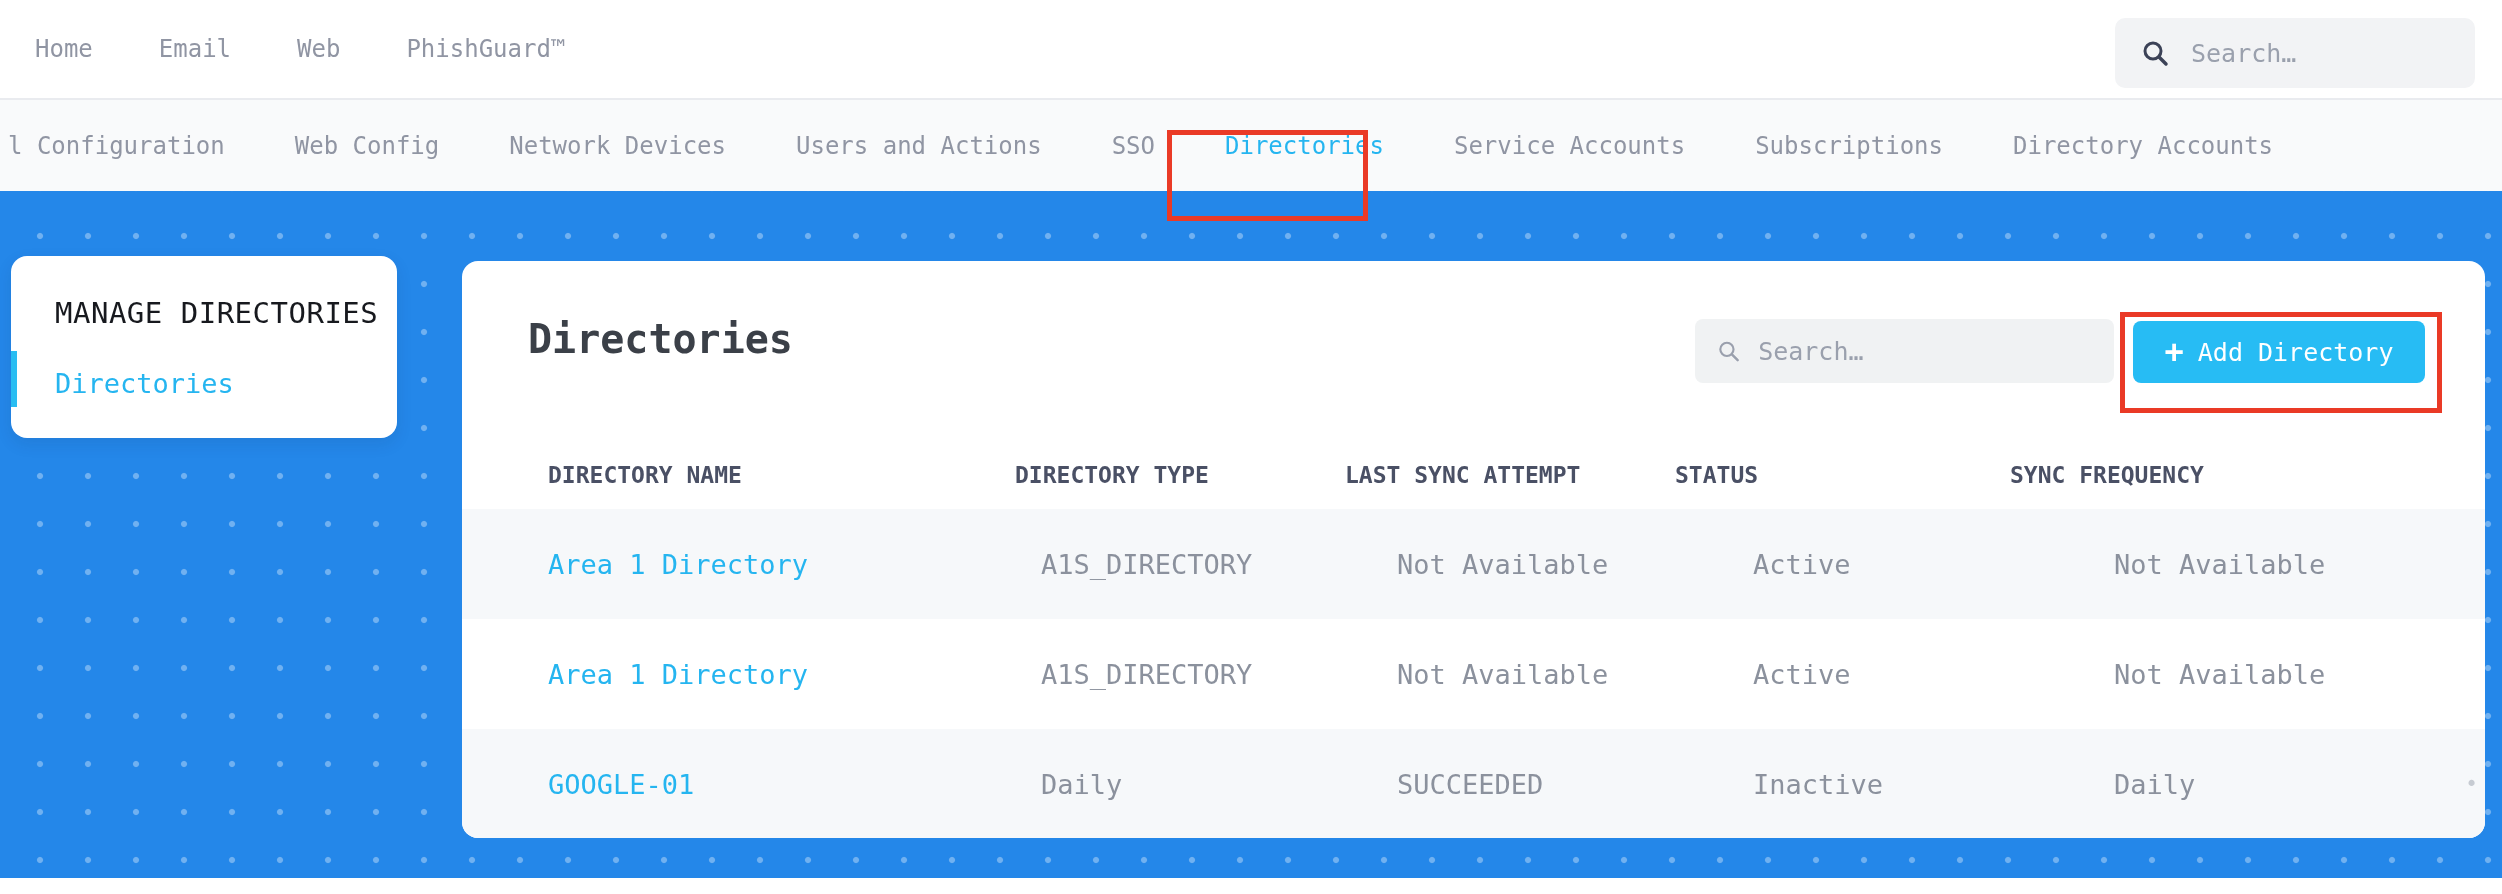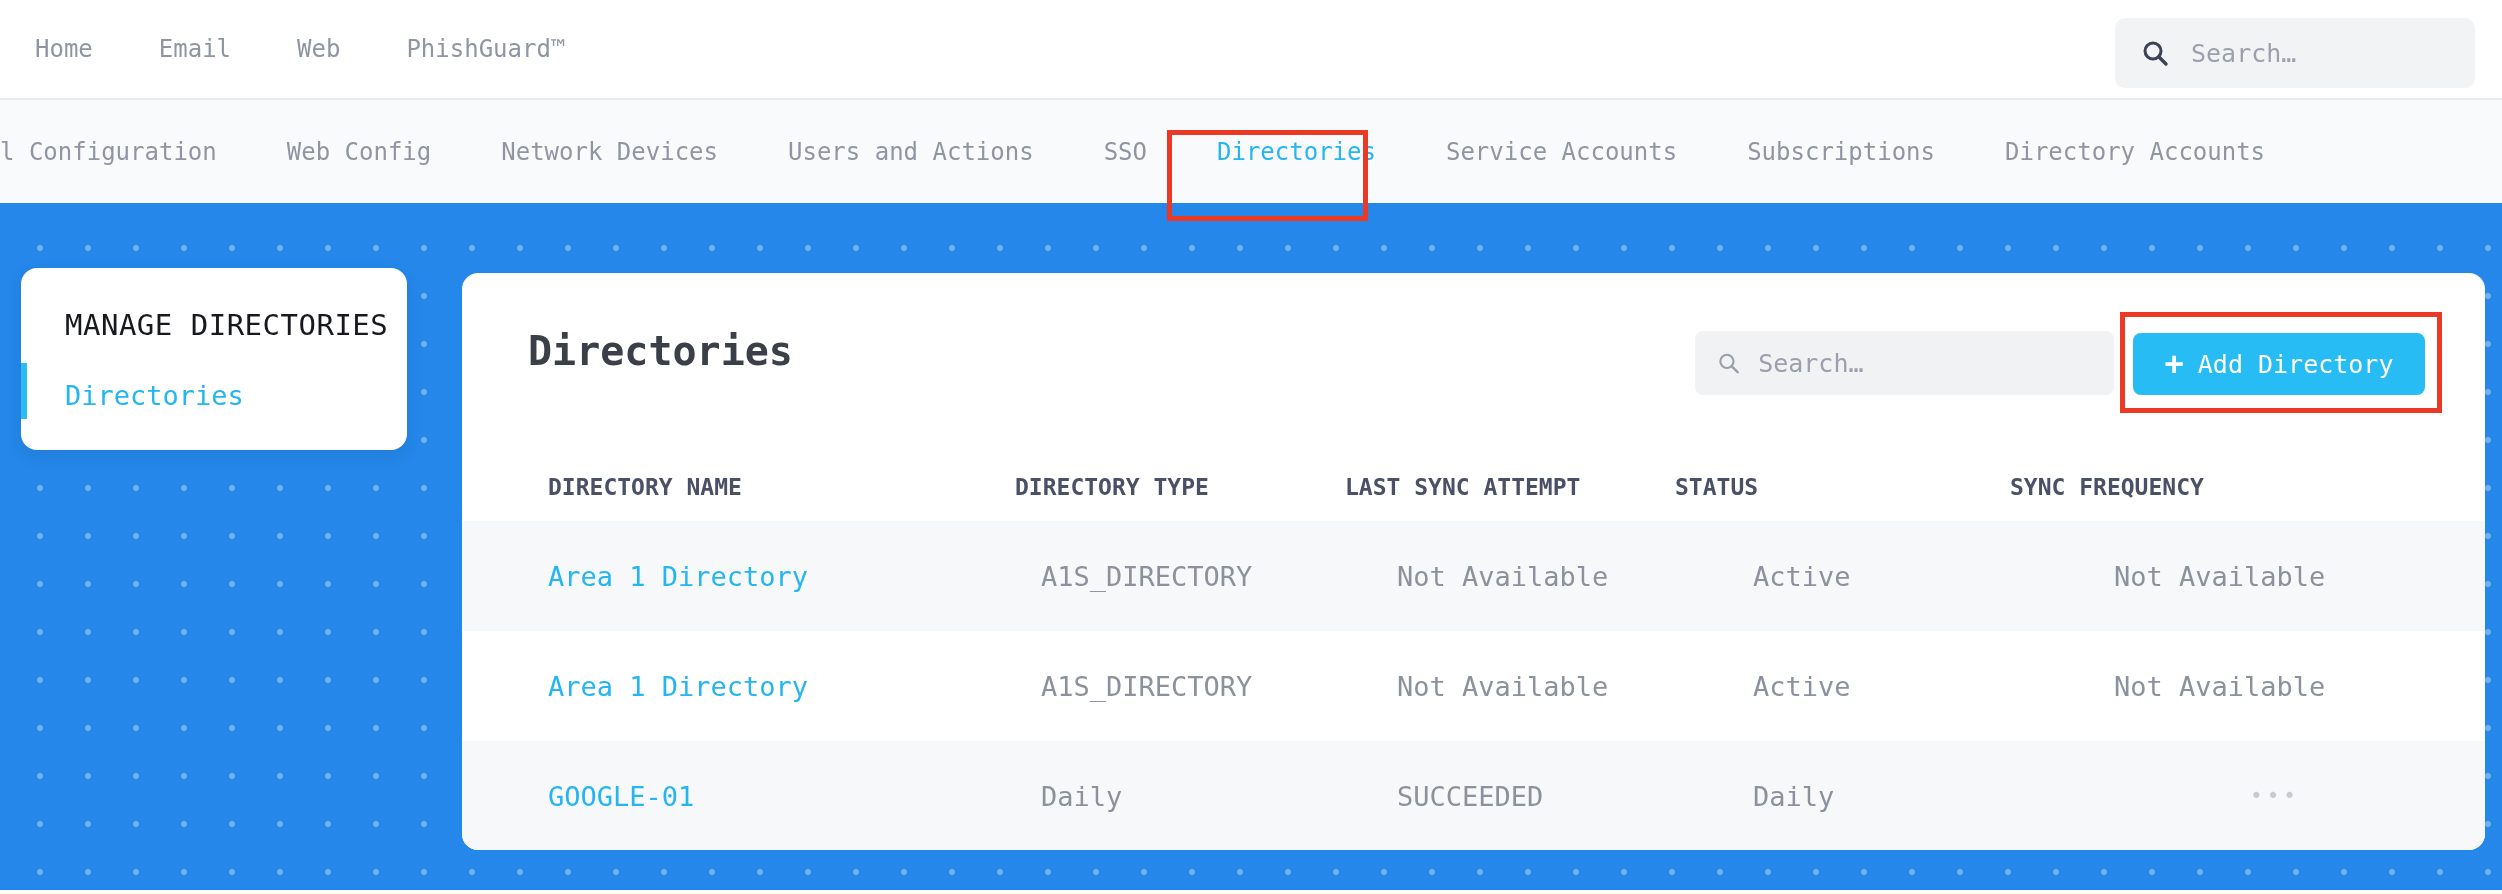--- a/index.html
+++ b/index.html
@@ -12,35 +12,35 @@
   .topnav { display:flex; gap:66px; padding-left:35px; }
   .topnav-item { font-size:24px; color:#9095a3; cursor:pointer; white-space:nowrap; }
   .top-search { position:absolute; right:27px; top:18px; width:360px; height:70px;
                 background:#f2f3f5; border-radius:10px; display:flex; align-items:center; padding:0 26px; }
   .top-search svg { flex:0 0 auto; }
   .top-search input { border:none; outline:none; background:transparent; width:100%;
                       font-family:inherit; font-size:25px; color:#3c4257; margin-left:22px; }
   .top-search input::placeholder { color:#9aa0ad; }
 
   
-  .tabbar { height:103px; background:#f9fafb; display:flex; align-items:center; gap:70px;
-            overflow:hidden; }
+  .tabbar { height:91px; background:#f9fafb; display:flex; align-items:center; gap:70px;
+            padding-left:8px; overflow:hidden; }
   .tab { font-size:24px; color:#9095a3; white-space:nowrap; cursor:pointer; position:relative;
          height:93px; display:flex; align-items:center; }
   .tab.active { color:#25b5f0; }
   .tab.active::after { content:""; position:absolute; left:-4px; right:-8px; bottom:-14px;
                        height:8px; background:#29bdf2; }
 
   
   .blue-area { position:relative; height:687px; background:#2487e9;
                background-image:radial-gradient(rgba(255,255,255,0.35) 2.5px, transparent 3.6px);
                background-size:48px 48px; background-position:16px 21px; }
 
   
-  .side-card { position:absolute; left:21px; top:65px; width:386px; height:182px; background:#ffffff;
+  .side-card { position:absolute; left:11px; top:65px; width:386px; height:182px; background:#ffffff;
                border-radius:16px; box-shadow:0 6px 16px rgba(20,40,80,0.10); padding:40px 0 0 44px; }
   .side-card-title { font-size:29px; color:#17191e; font-weight:500; letter-spacing:0.5px; }
   .side-item { margin-top:38px; font-size:27px; color:#25b5f0; cursor:pointer; }
   .side-indicator { position:absolute; left:0; top:95px; width:6px; height:56px; background:#29bdf2; }
 
   
   .panel { position:absolute; left:462px; top:70px; width:2023px; height:577px; background:#ffffff;
            border-radius:16px; padding-top:55px; overflow:hidden; }
   .panel-title { font-size:40px; font-weight:bold; color:#3b4048; padding-left:66px; line-height:46px; }
   .panel-search { position:absolute; left:1233px; top:58px; width:419px; height:64px;
@@ -155,20 +155,21 @@
     <div class="cell">Active</div>
     <div class="cell">Not Available</div>
     <div class="cell menu-cell">
       <button class="menu-btn" style="visibility: hidden;">•••</button>
     </div>
   </div>
           <div class="grid-row trow alt">
     <div class="cell link">GOOGLE-01</div>
     <div class="cell">Daily</div>
     <div class="cell">SUCCEEDED</div>
+    <div class="cell">Inactive</div>
     <div class="cell">Daily</div>
     <div class="cell menu-cell">
       <button class="menu-btn">•••</button>
     </div>
   </div>
         </div>
     </div>
   </div>
 
   <div class="anno anno-tab"></div>

